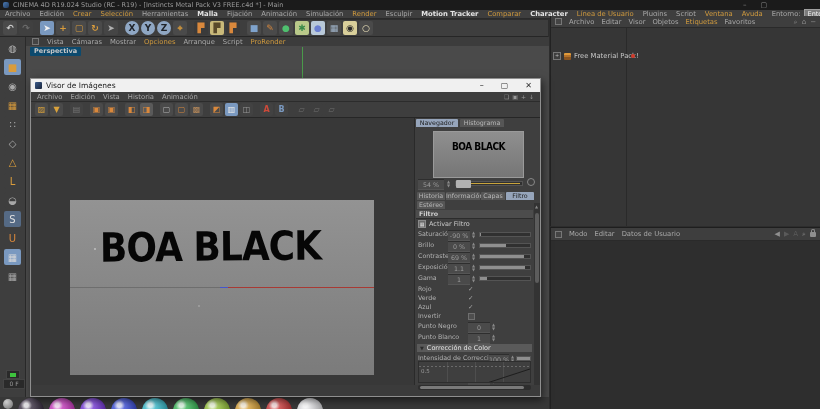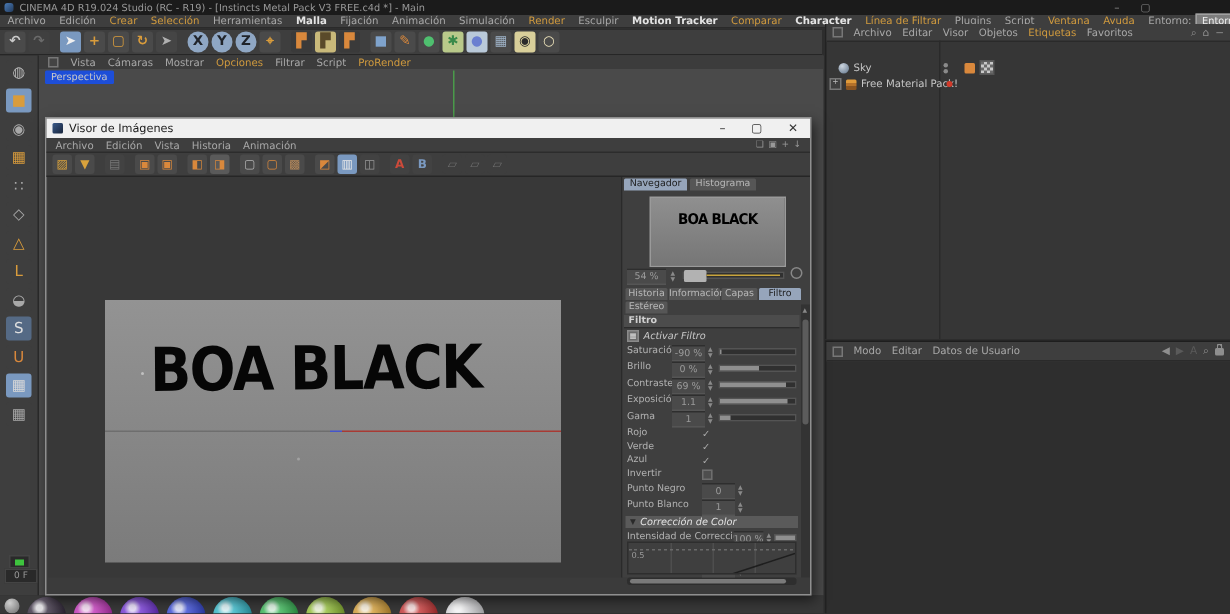--- a/index.html
+++ b/index.html
@@ -1,21 +1,21 @@
 <!DOCTYPE html>
 <html><head>
 <meta charset="utf-8">
 <style>
   html,body{margin:0;padding:0;background:#2d2d2d;}
   #root{position:relative;width:820px;height:409px;overflow:hidden;background:#2d2d2d;
         font-family:"DejaVu Sans","Liberation Sans",sans-serif;color:#b0b0b0;
         -webkit-font-smoothing:antialiased;}
   .abs{position:absolute;}
   .row{display:flex;align-items:center;}
-  .t65{font-size:6.5px;line-height:8px;font-style:italic;}
+  .t65{font-size:6.5px;line-height:8px;}
   
   #titlebar{left:0;top:0;width:820px;height:10px;background:#1b1b1b;display:flex;align-items:center;gap:4px;padding:0 3px;box-sizing:border-box;}
   #titlebar .appico{width:6px;height:6px;border-radius:2px;background:linear-gradient(135deg,#4a7ab5,#233c5e);}
   #titlebar .ttl{font-size:6.5px;color:#9a9a9a;white-space:nowrap;}
   #titlebar .wbtn{font-size:7px;color:#8a8a8a;margin-left:14px;}
   #menubar{left:0;top:10px;width:820px;height:9px;background:#3e3e3e;display:flex;align-items:center;gap:9px;padding:0 5px;box-sizing:border-box;border-bottom:1px solid #2a2a2a;}
   .mi{font-size:6.8px;color:#a8a8a8;white-space:nowrap;cursor:default;}
   .mi.or{color:#d09a3e;}
   .mi.wh{color:#e4e4e4;font-weight:bold;}
   #envwrap{margin-left:auto;display:flex;align-items:center;gap:3px;}
@@ -23,21 +23,21 @@
   
   #toolbar{left:0;top:20px;width:548px;height:17px;background:#3e3e3e;border-bottom:1px solid #262626;display:flex;align-items:center;gap:2px;padding:0 3px;box-sizing:border-box;}
   .ticon{width:14px;height:14px;border-radius:2px;display:flex;align-items:center;justify-content:center;font-size:9px;font-weight:bold;flex:none;}
   .tsep{width:3px;flex:none;}
   
   #lefttb{left:0;top:37px;width:26px;height:360px;background:#3e3e3e;border-right:1px solid #2a2a2a;display:flex;flex-direction:column;align-items:center;gap:3px;padding-top:3px;box-sizing:border-box;}
   .licon{width:17px;height:16px;border-radius:2px;display:flex;align-items:center;justify-content:center;font-size:10px;flex:none;}
   
   #viewport{left:26px;top:37px;width:523px;height:360px;background:#4a4a4a;}
   #vpmenu{left:26px;top:37px;width:523px;height:9px;background:#3c3c3c;display:flex;align-items:center;gap:8px;padding:0 6px;box-sizing:border-box;}
-  #vptab{left:30px;top:47px;height:9px;background:#1d4ed8;color:#c8c8c8;font-size:6.5px;line-height:9px;padding:0 4px;border-radius:1px;}
+  #vptab{left:30px;top:47px;height:9px;background:#0c4a6e;color:#c8c8c8;font-size:6.5px;line-height:9px;padding:0 4px;border-radius:1px;font-weight:bold;}
   #vpaxis{left:302px;top:47px;width:1px;height:31px;background:#4a9a4a;}
   
   #pv{left:30px;top:78px;width:511px;height:319px;background:#3b3b3b;border:1px solid #8f8f8f;box-sizing:border-box;box-shadow:2px 3px 8px rgba(0,0,0,.55);}
   #pvtitle{left:0;top:0;width:100%;height:13px;background:#f0f0f0;display:flex;align-items:center;gap:4px;padding:0 4px;box-sizing:border-box;}
   #pvtitle .pvico{width:7px;height:7px;background:linear-gradient(135deg,#3a5a8a,#18243a);border-radius:1px;}
   #pvtitle .pvt{font-size:7.5px;color:#1a1a1a;}
   #pvtitle .pvc{margin-left:auto;display:flex;gap:17px;padding-right:4px;}
   #pvtitle .pvc span{font-size:8px;color:#333;}
   #pvmenu{left:0;top:13px;width:100%;height:10px;background:#3e3e3e;display:flex;align-items:center;gap:8px;padding:0 6px;box-sizing:border-box;border-bottom:1px solid #2c2c2c;}
   #pvmenu .rico{margin-left:auto;display:flex;gap:3px;}
@@ -119,21 +119,21 @@
     <span class="mi">Herramientas</span>
     <span class="mi wh">Malla</span>
     <span class="mi">Fijación</span>
     <span class="mi">Animación</span>
     <span class="mi">Simulación</span>
     <span class="mi or">Render</span>
     <span class="mi">Esculpir</span>
     <span class="mi wh">Motion Tracker</span>
     <span class="mi or">Comparar</span>
     <span class="mi wh">Character</span>
-    <span class="mi or">Línea de Filtrar</span>
+    <span class="mi or">Línea de Usuario</span>
     <span class="mi">Plugins</span>
     <span class="mi">Script</span>
     <span class="mi or">Ventana</span>
     <span class="mi or">Ayuda</span>
     <span id="envwrap">
       <span class="mi">Entorno:</span>
       <span id="envbox">Entorno de Arranque</span>
     </span>
   </div>
 
@@ -182,21 +182,21 @@
     <span class="licon" style="color: rgb(168, 168, 168); background: rgb(62, 62, 62);">▦</span>
   </div>
 
   <div id="viewport" class="abs"></div>
   <div id="vpmenu" class="abs">
     <span class="pbox"></span>
     <span class="mi">Vista</span>
     <span class="mi">Cámaras</span>
     <span class="mi">Mostrar</span>
     <span class="mi or">Opciones</span>
-    <span class="mi">Filtrar</span>
+    <span class="mi">Arranque</span>
     <span class="mi">Script</span>
     <span class="mi or">ProRender</span>
   </div>
   <div id="vptab" class="abs">Perspectiva</div>
   <div id="vpaxis" class="abs"></div>
 
   <div id="prog" class="abs">
       <i></i>
     </div>
   <div id="frame" class="abs">0 F</div>
@@ -223,30 +223,20 @@
       <span class="mi">Objetos</span>
       <span class="mi or">Etiquetas</span>
       <span class="mi">Favoritos</span>
       <span class="ricoset">
         <span>⌕</span>
         <span>⌂</span>
         <span>−</span>
       </span>
     </div>
     <div id="omdiv"></div>
-    <div class="omrow" style="top:24px">
-      <span class="sky-ic"></span>
-      <span class="omname">Sky</span>
-      <span class="visdots">
-          <i></i>
-          <i></i>
-        </span>
-      <span class="tag-orange" style="position:absolute;left:92px"></span>
-      <span class="tag-checker" style="position:absolute;left:102px"></span>
-    </div>
     <div class="omrow" style="top:35px;padding-left:2px">
       <span class="exp">+</span>
       <span class="fmp-ic"></span>
       <span class="omname">Free Material Pack!</span>
       <span class="reddot" style="position:absolute;left:80px"></span>
     </div>
   </div>
 
   <div id="ampanel" class="abs">
     <div id="ammenu">

